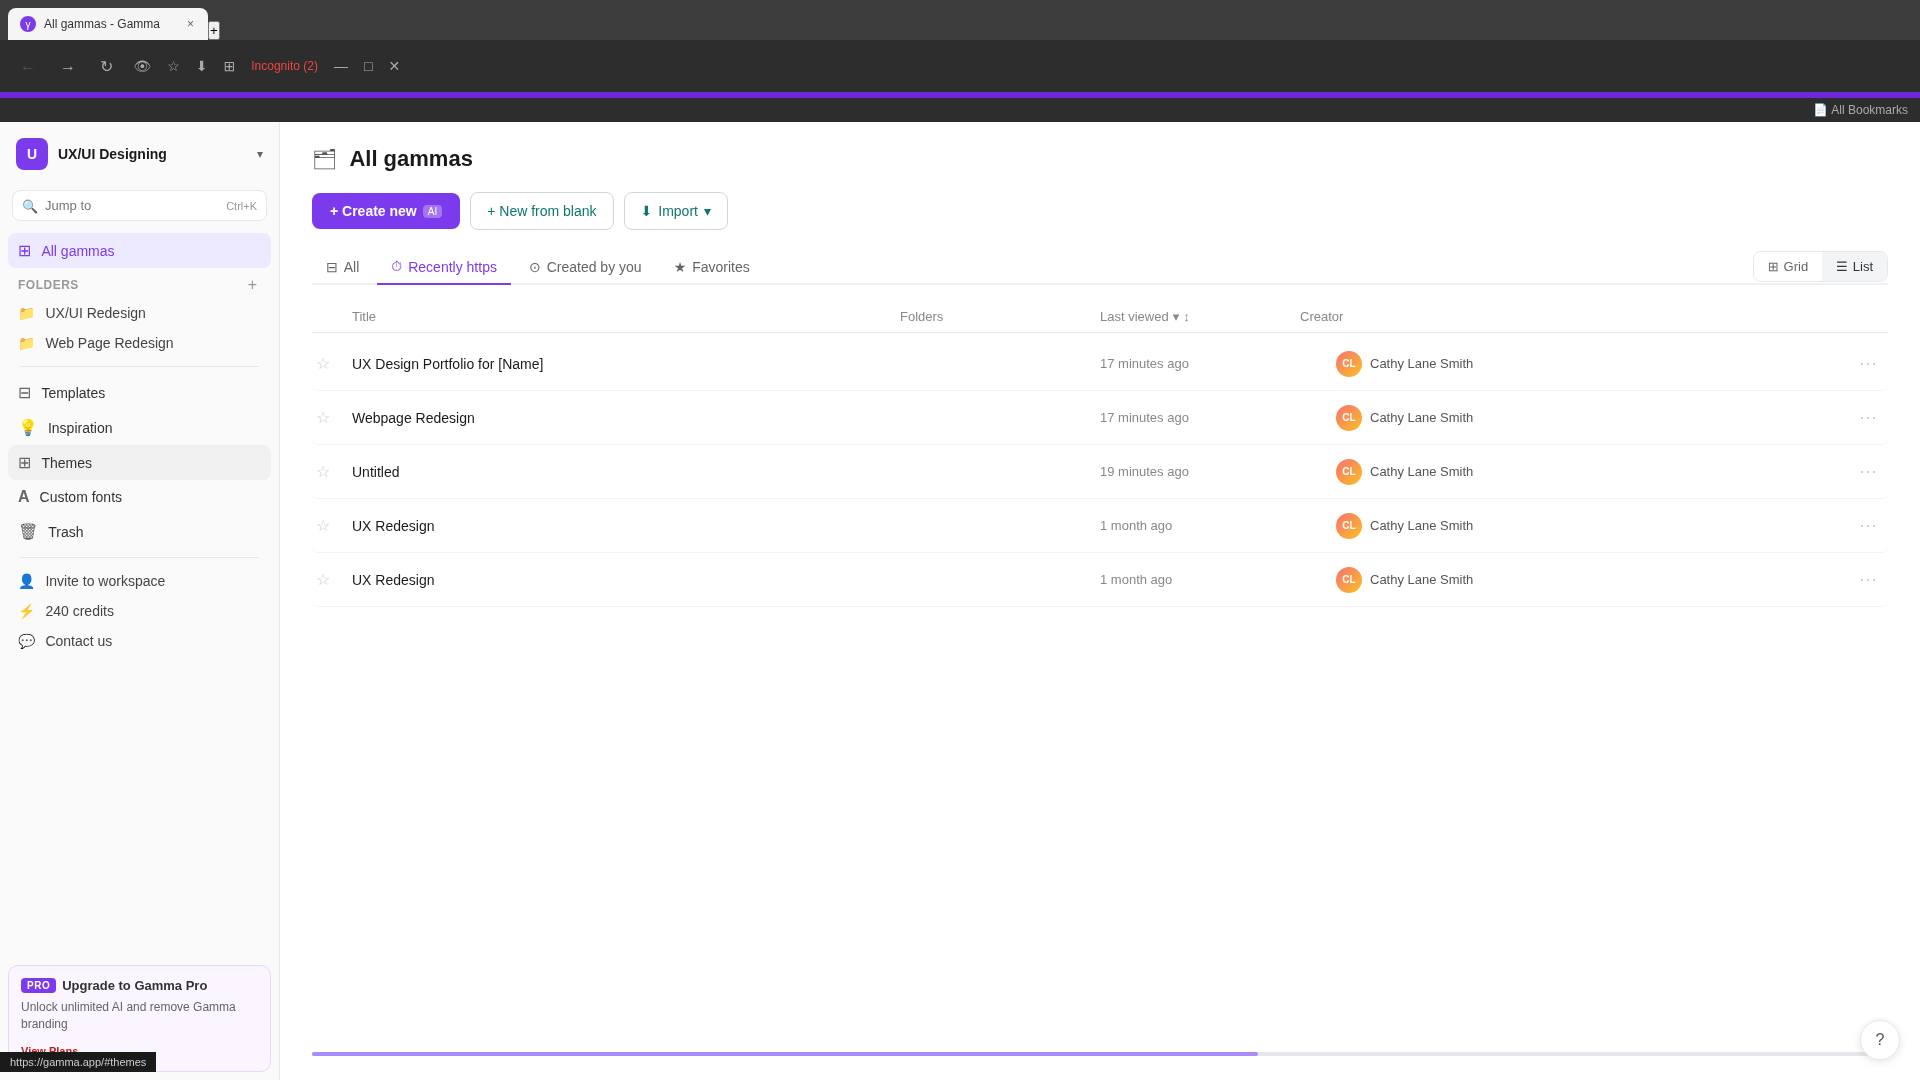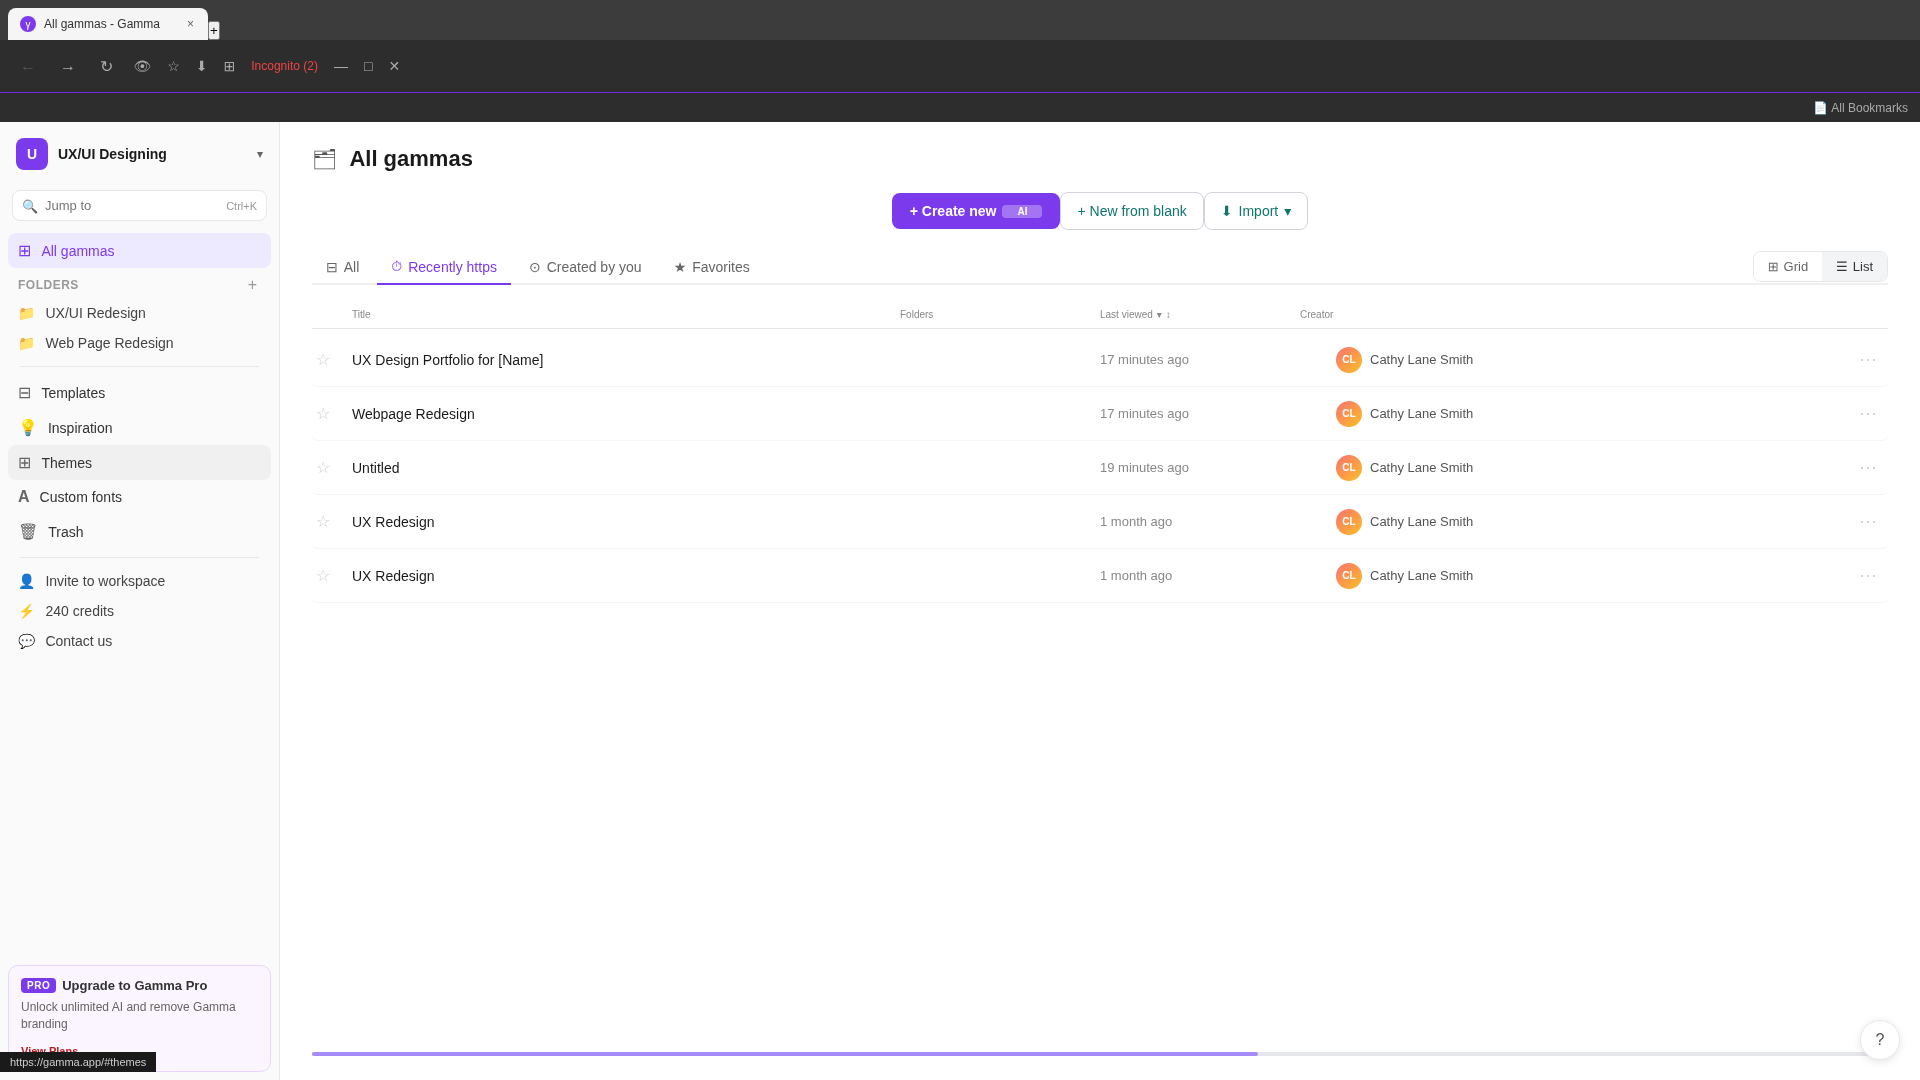--- a/index.html
+++ b/index.html
@@ -11,21 +11,21 @@
     .browser-tab { background: #f5f5f5; border-radius: 8px 8px 0 0; display: flex; align-items: center; padding: 0 12px; height: 32px; gap: 8px; min-width: 200px; }
     .browser-tab .tab-favicon { width: 16px; height: 16px; background: #7c3aed; border-radius: 50%; display: flex; align-items: center; justify-content: center; font-size: 10px; color: white; }
     .browser-tab .tab-title { font-size: 12px; color: #333; flex: 1; white-space: nowrap; overflow: hidden; text-overflow: ellipsis; }
     .browser-tab .tab-close { font-size: 12px; color: #666; cursor: pointer; padding: 2px; }
     .browser-toolbar { background: #2d2d2d; display: flex; align-items: center; padding: 6px 12px; gap: 8px; height: 52px; }
     .browser-nav-btn { background: none; border: none; color: #aaa; font-size: 16px; cursor: pointer; padding: 4px 8px; border-radius: 4px; }
     .browser-nav-btn.disabled { color: #555; cursor: default; }
     .browser-address-bar { flex: 1; background: #3c3c3c; border: none; border-radius: 20px; padding: 6px 16px; color: #fff; font-size: 13px; outline: none; }
     .browser-actions { display: flex; gap: 8px; align-items: center; color: #aaa; font-size: 14px; }
     .browser-action-btn { background: none; border: none; color: #aaa; cursor: pointer; padding: 4px; font-size: 14px; }
-    .bookmarks-bar { background: #2d2d2d; border-top: 1px solid #6d28d9; padding: 4px 12px; display: flex; align-items: center; gap: 4px; height: 30px; }
+    .bookmarks-bar { background: #2d2d2d; border-top: 6px solid #6d28d9; padding: 4px 12px; display: flex; align-items: center; gap: 4px; height: 30px; }
 
     
     .app-container { display: flex; flex: 1; overflow: hidden; background: #fff; }
 
     
     .sidebar { width: 280px; background: #fafafa; border-right: 1px solid #e5e7eb; display: flex; flex-direction: column; overflow: hidden; flex-shrink: 0; }
     .sidebar-header { padding: 16px; display: flex; align-items: center; gap: 10px; cursor: pointer; }
     .sidebar-workspace-avatar { width: 32px; height: 32px; background: #7c3aed; border-radius: 8px; display: flex; align-items: center; justify-content: center; color: white; font-weight: 700; font-size: 14px; flex-shrink: 0; }
     .sidebar-workspace-name { font-size: 14px; font-weight: 600; color: #1a1a1a; flex: 1; }
     .sidebar-workspace-chevron { color: #666; font-size: 12px; }
@@ -50,34 +50,34 @@
     .sidebar-upgrade-link { font-size: 11px; font-weight: 700; color: #b91c1c; cursor: pointer; text-decoration: underline; }
     .sidebar-tooltip { position: fixed; bottom: 8px; left: 0; background: #1a1a1a; color: #ccc; font-size: 11px; padding: 4px 10px; z-index: 100; }
 
     
     .main-content { flex: 1; display: flex; flex-direction: column; overflow: hidden; background: #fff; padding: 24px 32px; }
     .page-header { display: flex; align-items: center; gap: 12px; margin-bottom: 20px; }
     .page-header-icon { font-size: 20px; color: #555; }
     .page-header-title { font-size: 22px; font-weight: 700; color: #1a1a1a; }
 
     
-    .action-bar { display: flex; align-items: center; gap: 0; margin-bottom: 20px; justify-content: center; }
+    .action-bar { display: flex; align-items: center; gap: 10px; margin-bottom: 20px; }
     .btn-create-new { background: #7c3aed; color: white; border: none; border-radius: 8px; padding: 10px 18px; font-size: 14px; font-weight: 600; cursor: pointer; display: flex; align-items: center; gap: 6px; }
-    .ai-badge { background: rgba(255,255,255,0.3); border-radius: 4px; padding: 1px 15px; font-size: 10px; font-weight: 700; }
+    .ai-badge { background: rgba(255,255,255,0.3); border-radius: 4px; padding: 1px 5px; font-size: 10px; font-weight: 400; }
     .btn-outline { background: white; color: #0f766e; border: 1px solid #d1d5db; border-radius: 8px; padding: 10px 16px; font-size: 14px; font-weight: 500; cursor: pointer; display: flex; align-items: center; gap: 6px; }
 
     
     .filter-tabs { display: flex; align-items: center; gap: 4px; margin-bottom: 24px; border-bottom: 2px solid #f0f0f0; padding-bottom: 0; }
     .filter-tab { display: flex; align-items: center; gap: 6px; padding: 8px 14px; font-size: 14px; color: #666; cursor: pointer; border-radius: 6px 6px 0 0; border-bottom: 2px solid transparent; margin-bottom: -2px; }
     .filter-tab.active { color: #7c3aed; border-bottom: 2px solid #7c3aed; font-weight: 500; }
 
     
     .table-container { flex: 1; overflow-y: auto; }
     .table-header { display: grid; grid-template-columns: 40px 1fr 200px 200px 1fr 40px; align-items: center; padding: 8px 0; border-bottom: 1px solid #e5e7eb; margin-bottom: 4px; }
-    .table-header-cell { font-size: 10px; color: #888; font-weight: 500; display: flex; gap: 4px; }
+    .table-header-cell { font-size: 13px; color: #888; font-weight: 500; display: flex; gap: 4px; }
     .table-row { display: grid; grid-template-columns: 40px 1fr 200px 200px 1fr 40px; align-items: center; padding: 12px 0; border-bottom: 1px solid #f3f4f6; cursor: pointer; border-radius: 6px; }
     .star-btn { background: none; border: none; color: #ccc; cursor: pointer; font-size: 16px; padding: 4px; }
     .row-title { font-size: 14px; color: #1a1a1a; font-weight: 500; }
     .row-time { font-size: 13px; color: #888; }
     .row-creator { display: flex; align-items: center; gap: 8px; font-size: 13px; color: #555; margin-left: 36px; }
     .creator-avatar { width: 26px; height: 26px; border-radius: 50%; background: #ddd; overflow: hidden; display: flex; align-items: center; justify-content: center; font-size: 10px; }
     .row-menu { background: none; border: none; color: #ccc; cursor: pointer; font-size: 18px; padding: 4px 8px; }
 
     
     .view-toggle { display: flex; align-items: center; gap: 0; border: 1px solid #e5e7eb; border-radius: 8px; overflow: hidden; margin-left: auto; }

